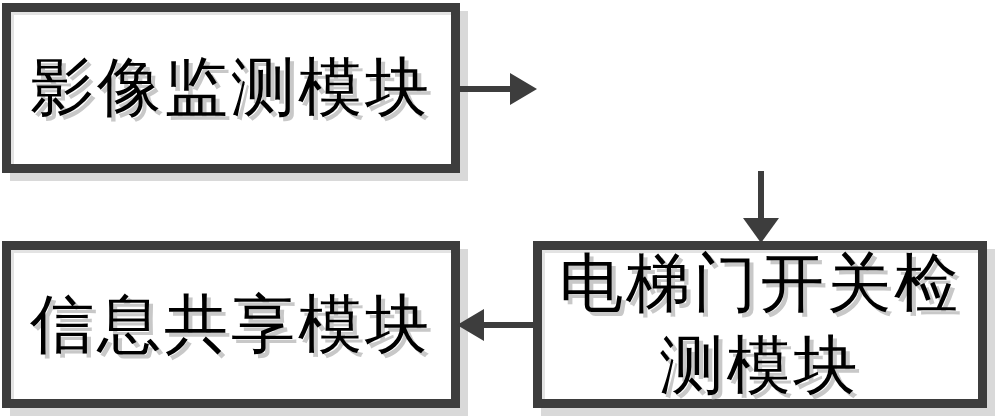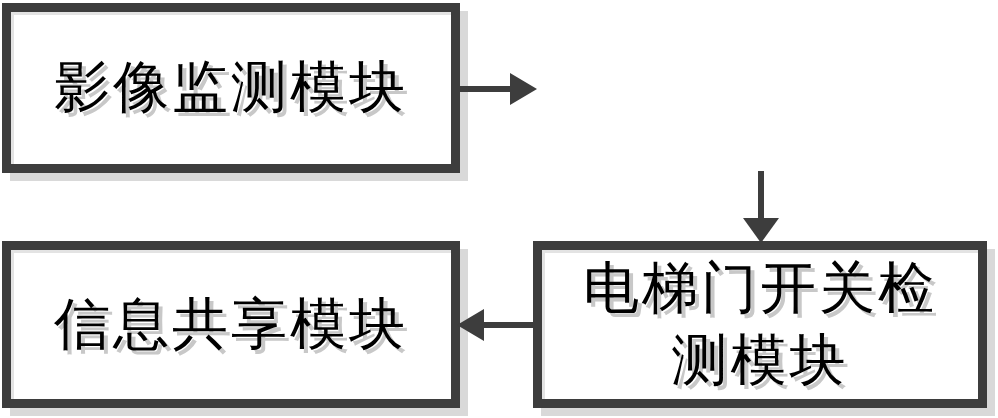--- a/index.html
+++ b/index.html
@@ -17,21 +17,21 @@
     background: var(--box-fill, #ffffff);
     border: 9px solid var(--box-border, #3d3d3d);
     box-shadow: 8px 8px 0 0 var(--box-shadow, #d9d9d9),
                 inset 3px 3px 0 0 var(--inner-edge, #e3e3e3);
     display: flex;
     align-items: center;
     justify-content: center;
     text-align: center;
   }
   .node-label {
-    font-size: 56px;
+    font-size: 64px;
     letter-spacing: 3px;
     line-height: 1.28;
     color: var(--text, #000000);
     text-shadow: 4px 4px 0 var(--text-shadow, #c8c8c8);
     white-space: pre-line;
   }
   #node-image-monitoring   { left: 2px;   top: 3px;   width: 458px; height: 170px; }
   #node-position-detection { left: 533px; top: 7px;   width: 455px; height: 165px; }
   #node-elevator-door      { left: 533px; top: 241px; width: 454px; height: 167px; }
   #node-information-sharing{ left: 2px;   top: 241px; width: 458px; height: 167px; }

